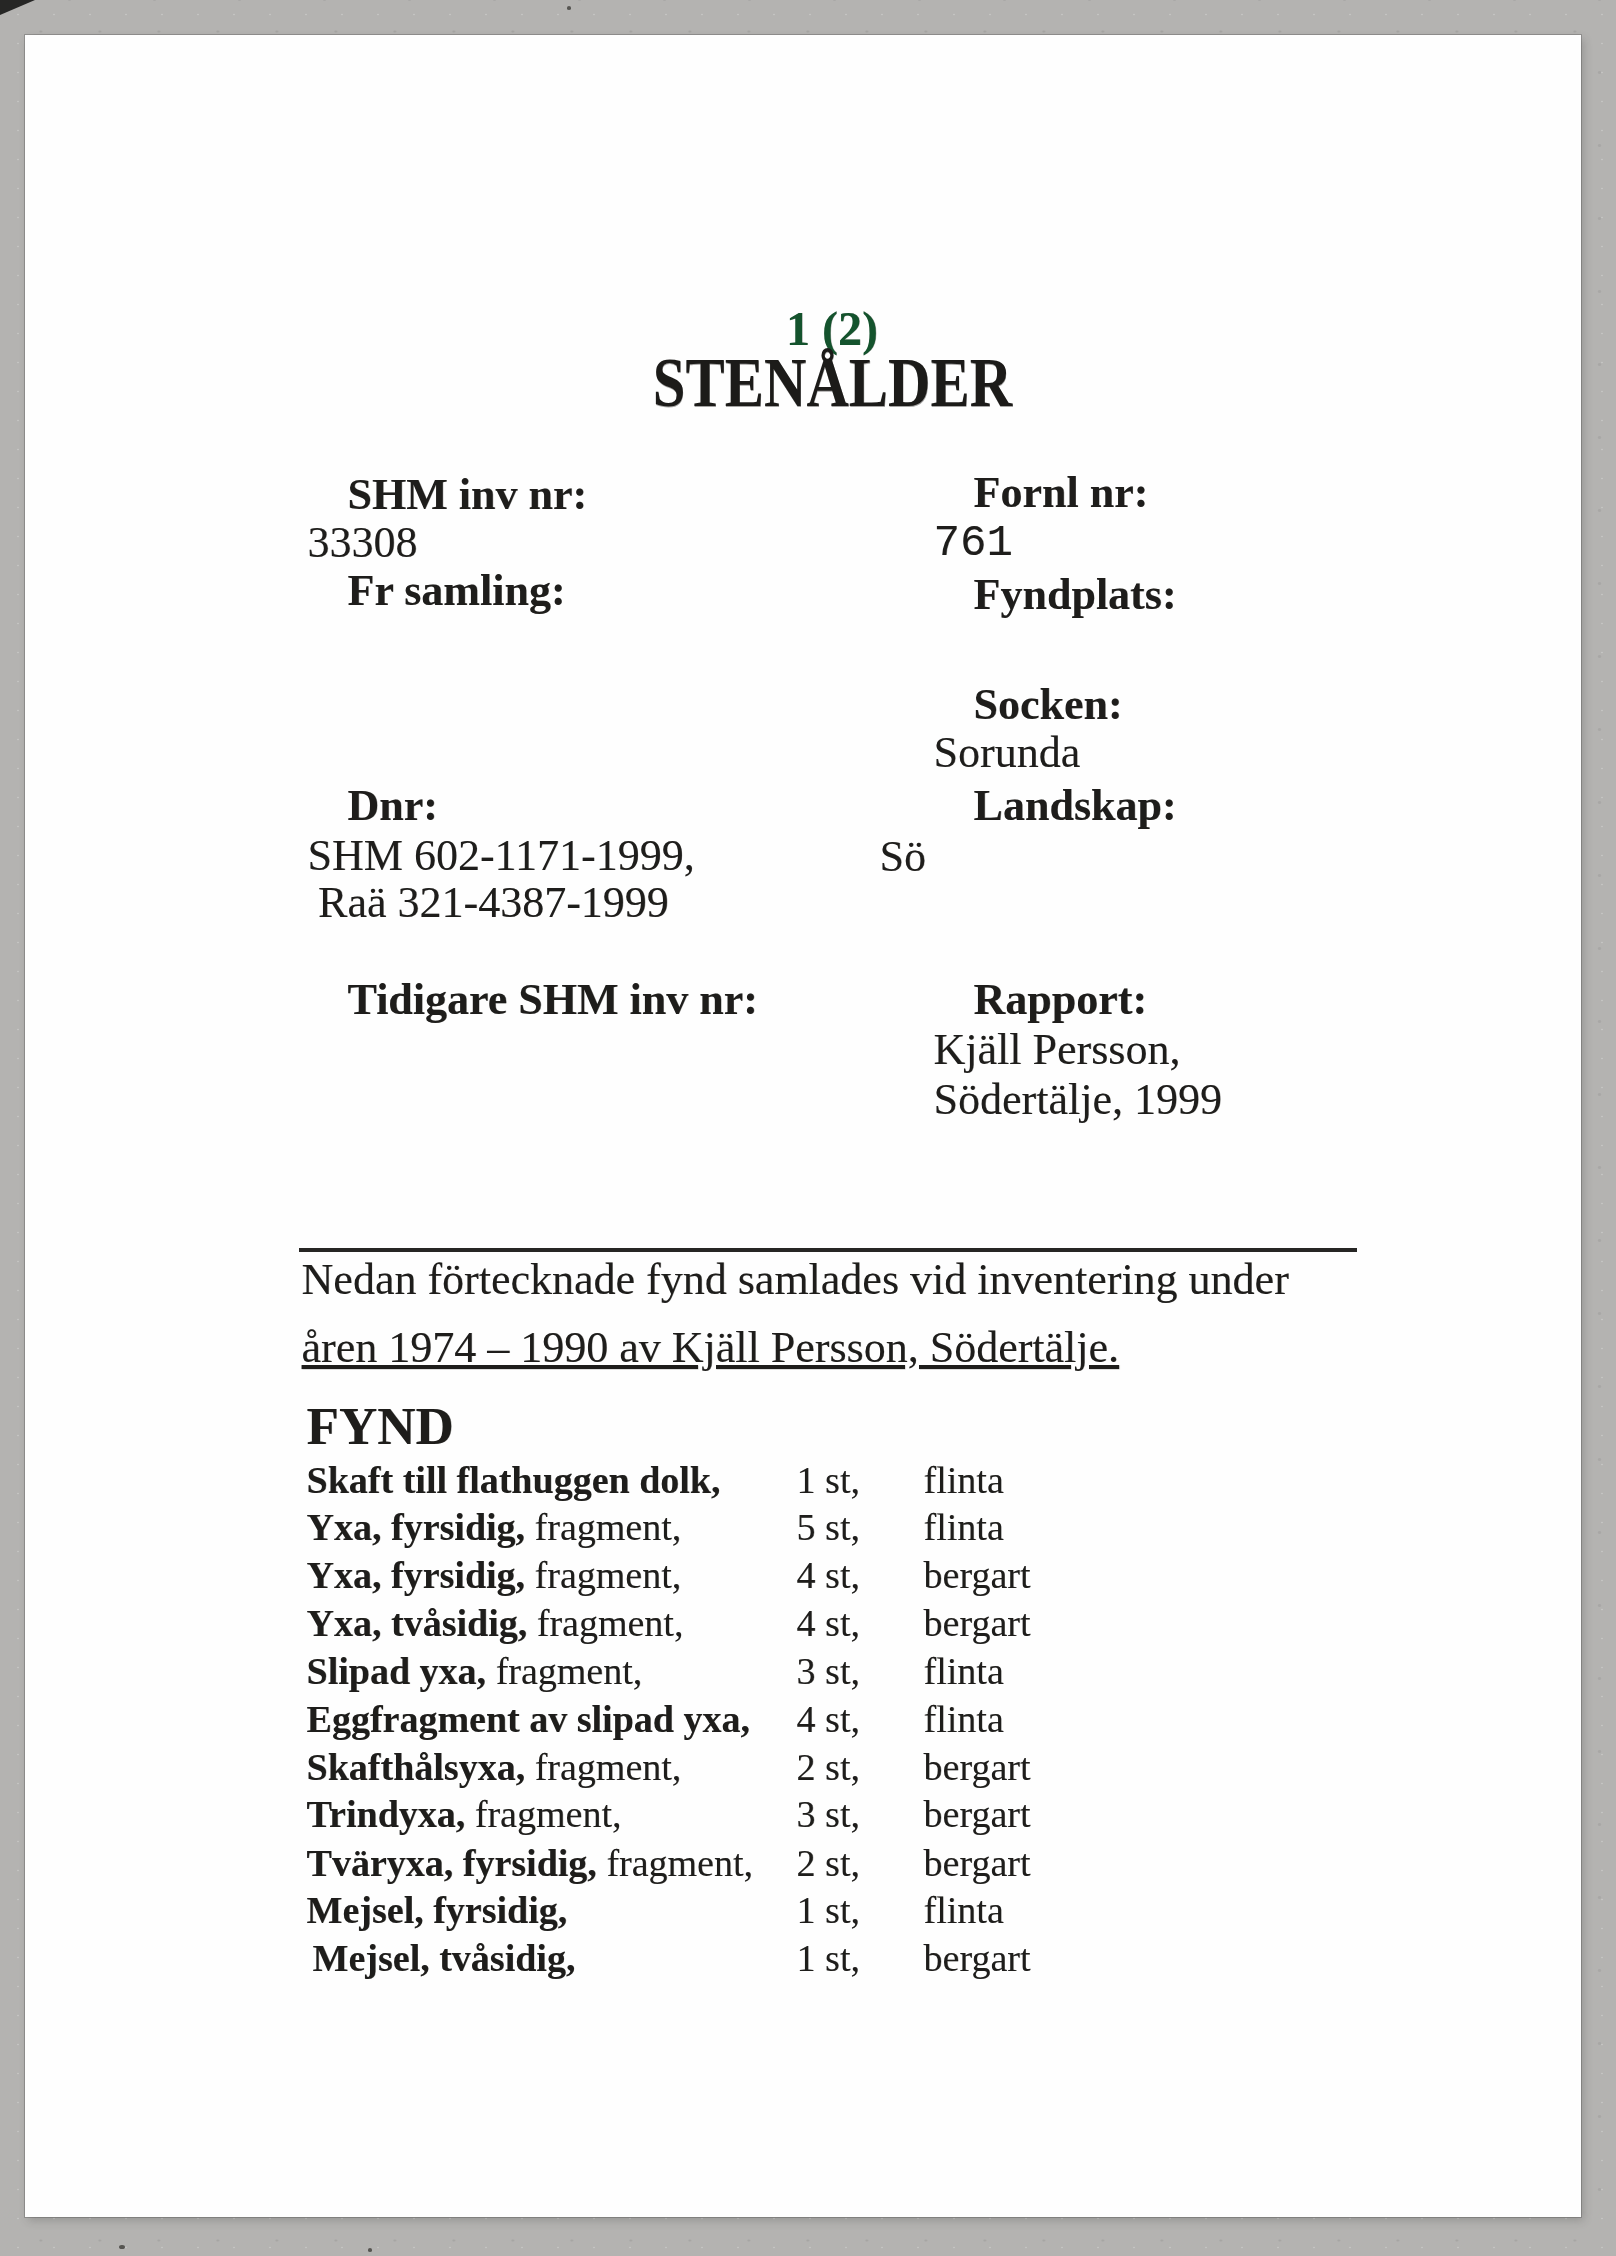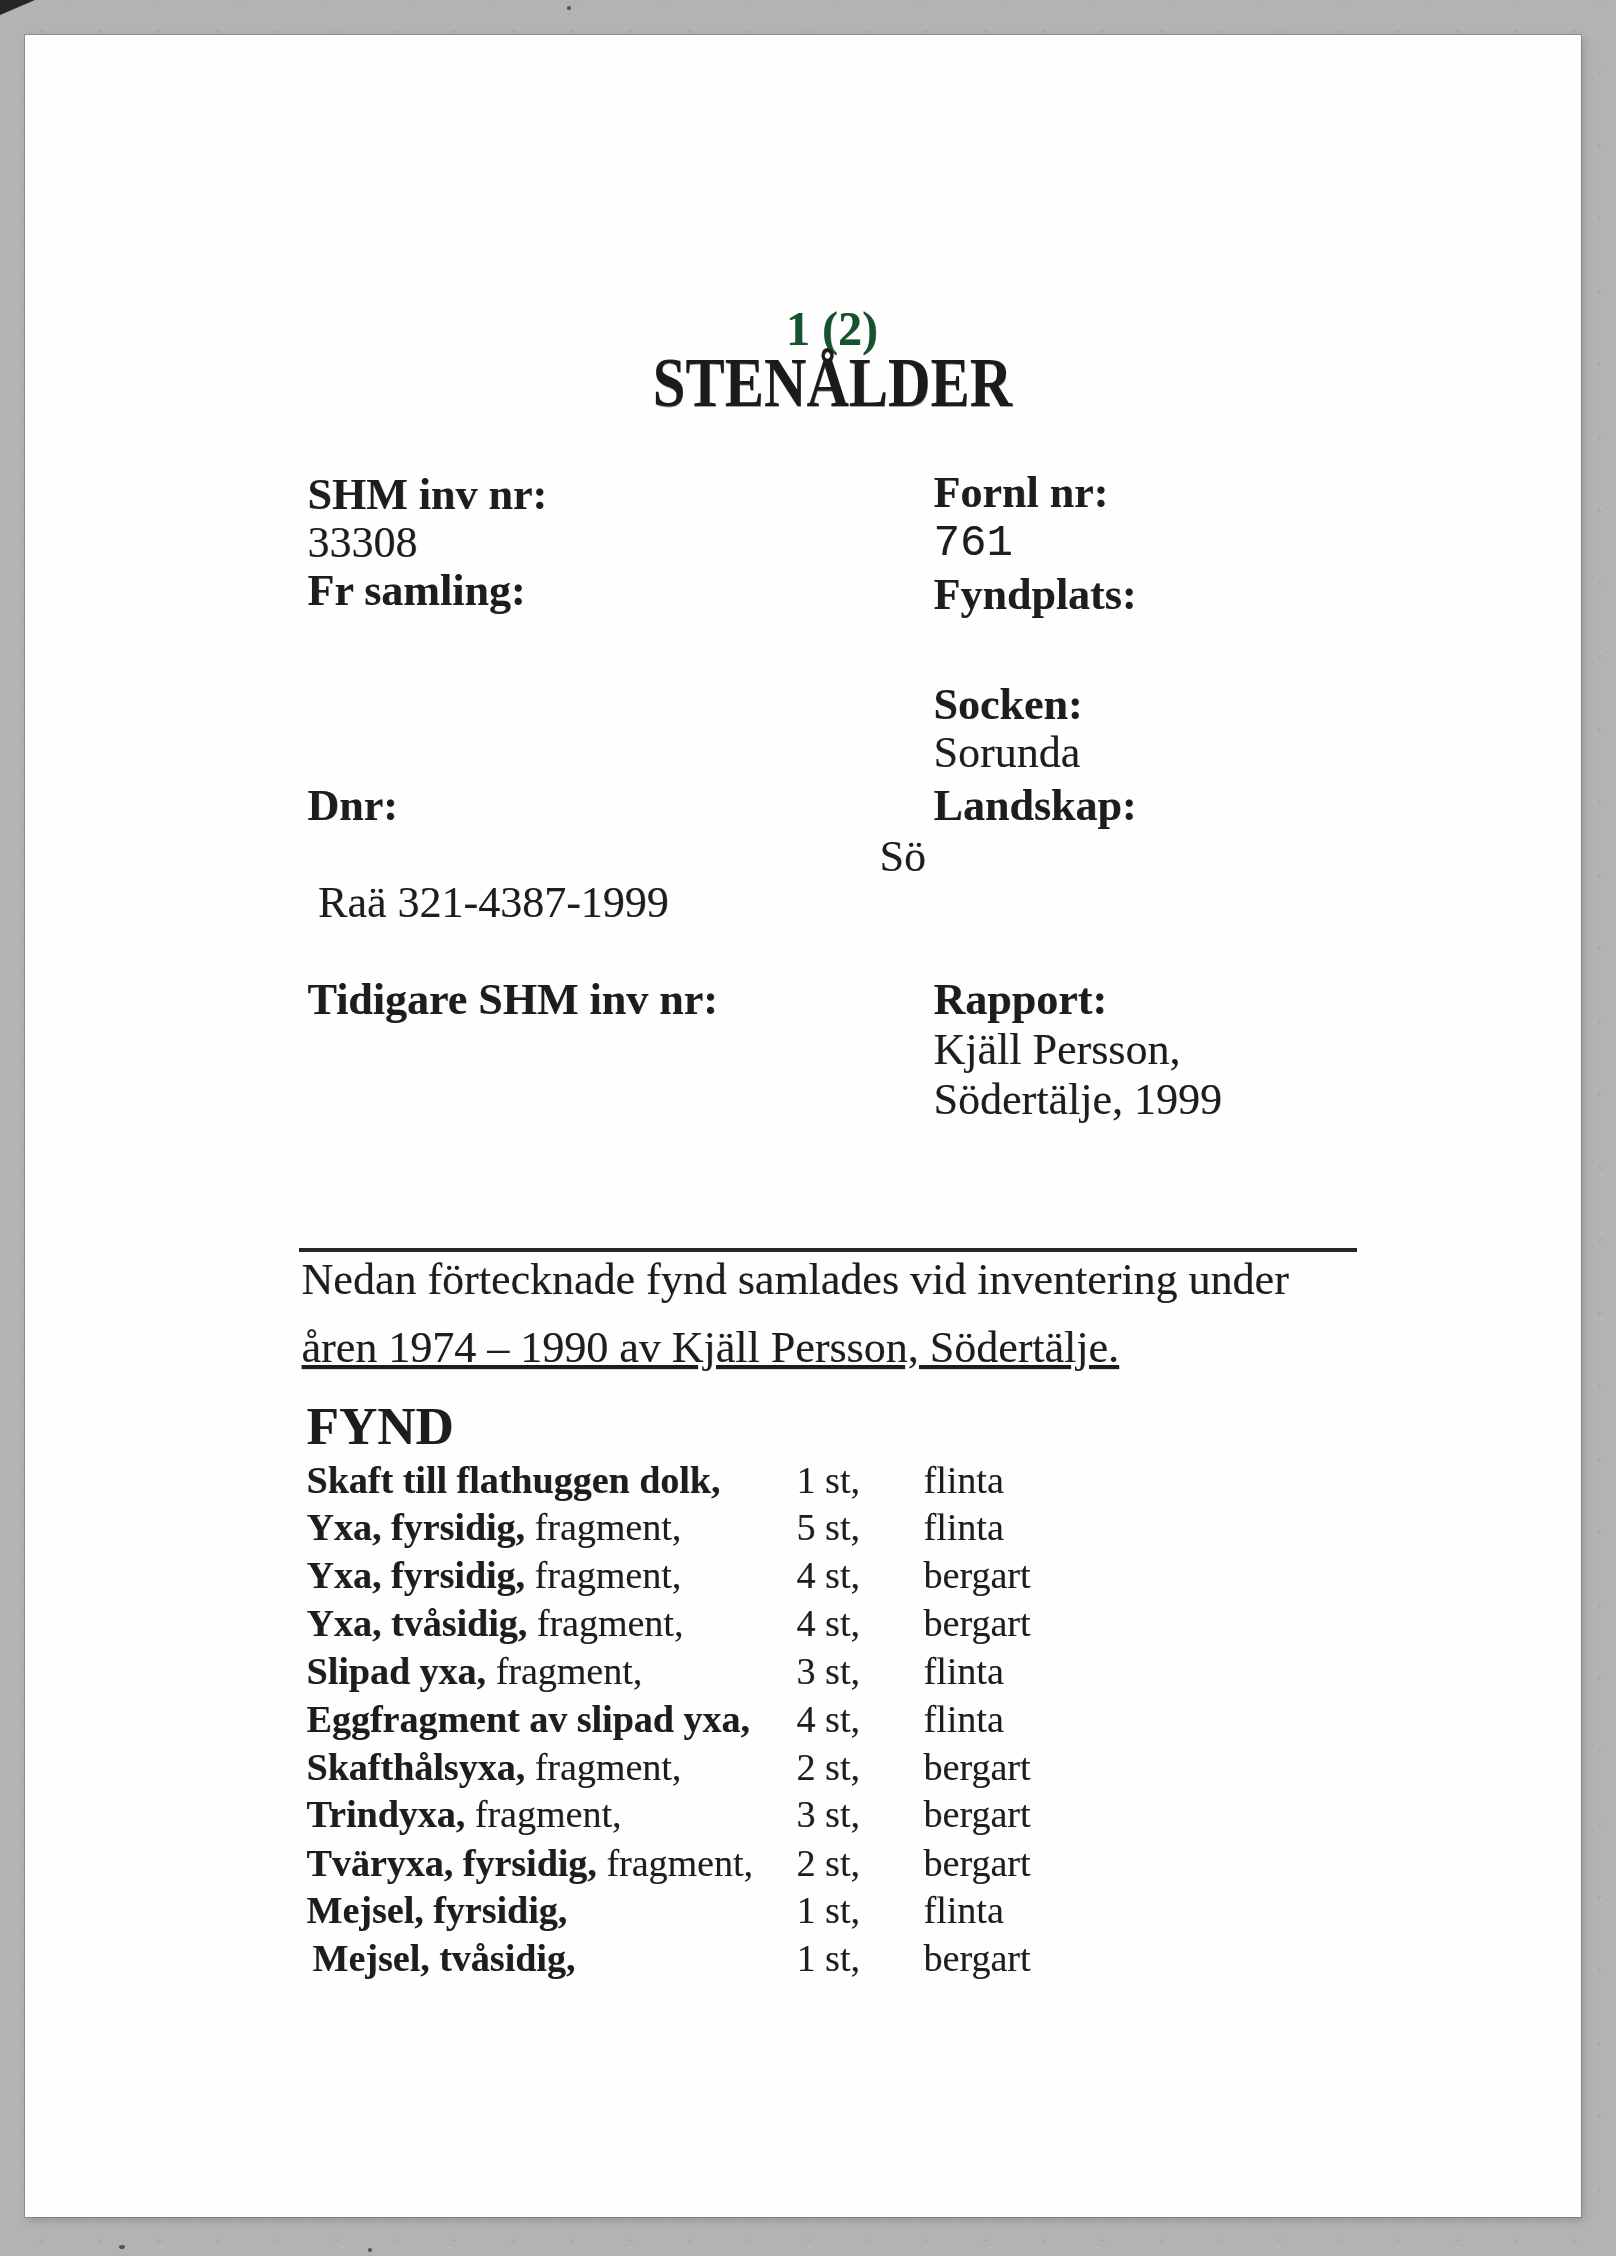--- a/index.html
+++ b/index.html
@@ -21,21 +21,21 @@
   .page{
     position:absolute;left:24.6px;top:35px;width:1556px;height:2182px;
     background:#fefefe;
     box-shadow:0 0 0 0.9px rgba(70,70,70,.35), 2.6px 3.5px 8.8px rgba(50,50,50,.25);
   }
   .line{
     position:absolute;white-space:nowrap;
     color:#1e1d1b;font-size:44px;line-height:1.15;
     text-shadow:0.4px 0.4px 0.6px rgba(35,33,30,.38);
   }
-  .b{font-weight:bold;}
+  .b{font-weight:bold;margin-left:40px;}
   .pageno{
     position:absolute;left:632px;top:266px;width:351px;text-align:center;
     font-weight:bold;font-size:48px;line-height:1.15;color:#14532d;
     text-shadow:0.4px 0.4px 0.6px rgba(35,33,30,.38);
   }
   .doctitle{
     position:absolute;left:544px;top:313px;width:527px;text-align:center;
     font-weight:bold;font-size:70px;line-height:1;color:#1c1b19;
     transform:scaleX(.84);transform-origin:50% 50%;
     letter-spacing:0px;
@@ -81,20 +81,21 @@
 
   <div class="page">
 
     <div class="pageno">1 (2)</div>
     <div class="doctitle">STENÅLDER</div>
 
     <div class="line b" style="left:283px;top:435px;">SHM inv nr:</div>
     <div class="line" style="left:283px;top:483px;">33308</div>
     <div class="line b" style="left:283px;top:531px;">Fr samling:</div>
     <div class="line b" style="left:283px;top:746px;">Dnr:</div>
+    <div class="line" style="left:283px;top:796px;">SHM 602-1171-1999,</div>
     <div class="line indent1" style="left:283px;top:843px;">Raä 321-4387-1999</div>
     <div class="line b" style="left:283px;top:940px;">Tidigare SHM inv nr:</div>
 
     <div class="line b" style="left:909px;top:433px;">Fornl nr:</div>
     <div class="line" style="left:909px;top:483px;font-family:Liberation Mono, monospace;">761</div>
     <div class="line b" style="left:909px;top:535px;">Fyndplats:</div>
     <div class="line b" style="left:909px;top:645px;">Socken:</div>
     <div class="line" style="left:909px;top:693px;">Sorunda</div>
     <div class="line b" style="left:909px;top:746px;">Landskap:</div>
     <div class="line" style="left:855px;top:797px;">Sö</div>

